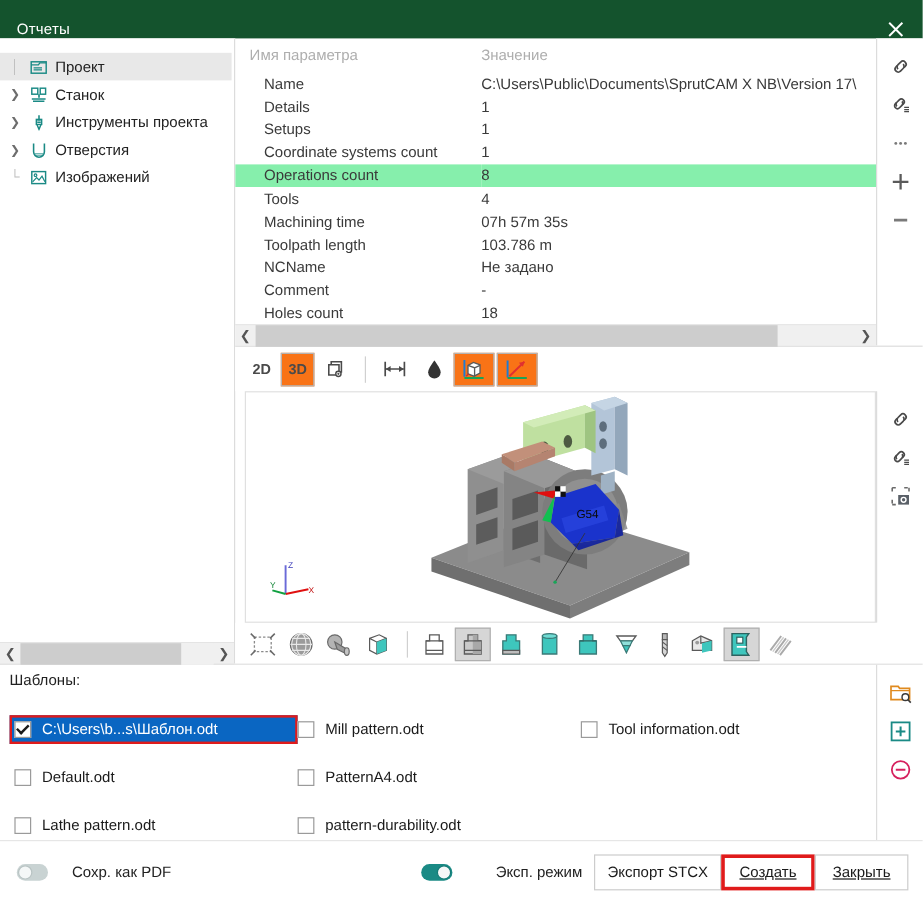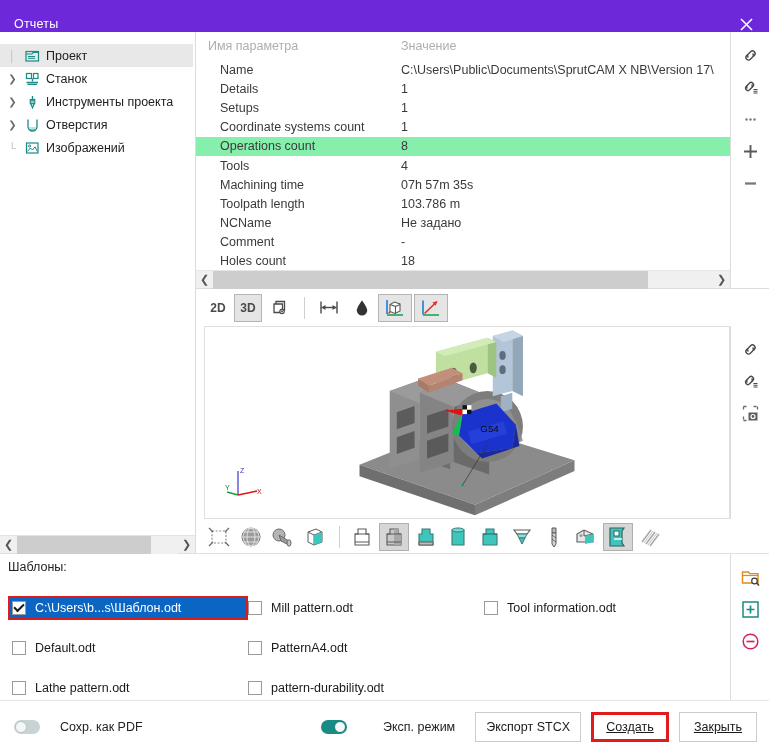--- a/index.html
+++ b/index.html
@@ -12,21 +12,21 @@
   #app {
     position: relative;
     width: 769px; height: 753px;
     background: #ffffff;
     display: flex; flex-direction: column;
   }
 
   
   .titlebar {
     height: 32px; flex: 0 0 32px;
-    background: #6d28d9;
+    background: #14532d;
     display: flex; align-items: center;
     padding: 16px 0 0 14px;
     color: #ffffff;
   }
   .titlebar .title { font-size: 12.5px; letter-spacing: .2px; }
   .titlebar .spacer { flex: 1; }
   .close-btn {
     width: 46px; height: 32px;
     display: flex; align-items: center; justify-content: center;
     cursor: pointer;
@@ -150,21 +150,21 @@
     background: #fff;
   }
   .tbtn {
     height: 28px; min-width: 28px;
     display: flex; align-items: center; justify-content: center;
     margin-right: 2px; cursor: pointer;
     border: 1px solid transparent;
     font-size: 12px; font-weight: bold; color: #4a4a4a;
     padding: 0 5px;
   }
-  .tbtn.active { background: #e5e5e5; border-color: #b4b4b4; }
+  .tbtn.active { background: #f97316; border-color: #b4b4b4; }
   .tbtn svg { display:block; }
   .tsep { width: 1px; height: 22px; background: #d0d0d0; margin: 0 7px; }
 
   
   .viewport-sec { flex: 1; display: flex; min-height: 0; }
   .viewport {
     flex: 1; position: relative;
     background: #ffffff;
     border: 1px solid #e0e0e0;
     margin: 0 0 0 8px;
@@ -252,21 +252,21 @@
     background: #f4f7f7; border: 1px solid #b9c4c4;
   }
   .toggle.on .knob { left: auto; right: 1px; border-color: #157c77; }
   .toggle-label { font-size: 12.5px; color: #222; margin-left: 12px; }
   .footer .spacer { flex: 1; }
   .fbtn {
     height: 30px; min-width: 78px;
     border: 1px solid #cccccc; background: #ffffff;
     font-size: 12.5px; color: #1a1a1a;
     display: flex; align-items: center; justify-content: center;
-    margin-left: 10px; padding: 0 10px; cursor: pointer;
+    margin-left: 0; padding: 0 10px; cursor: pointer;
     font-family: "Liberation Sans", sans-serif;
   }
   .fbtn.highlighted { border: 3px solid #e01b1b; }
   .fbtn u { text-decoration: underline; }
 </style>
 </head>
 <body>
 
 <div id="app">
 

